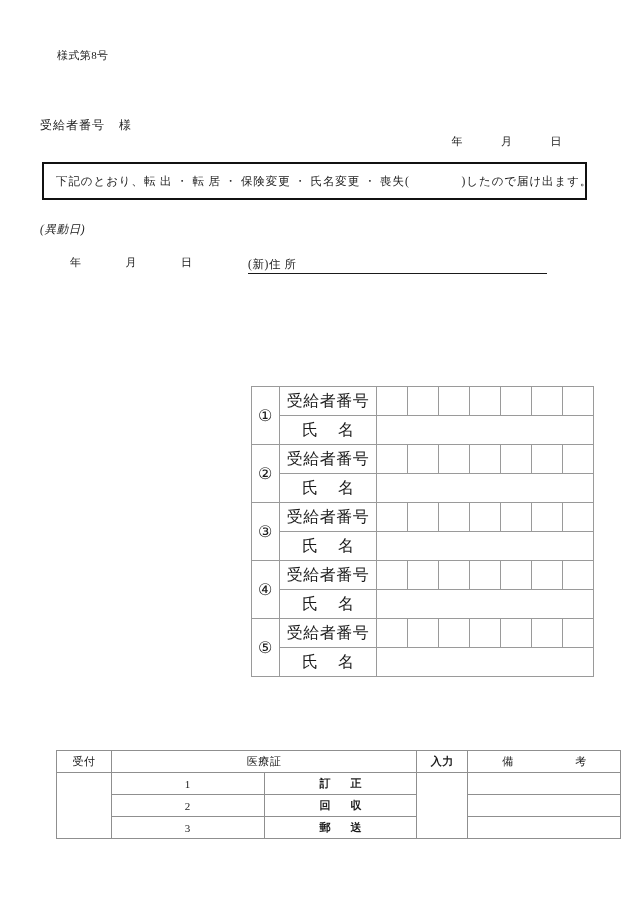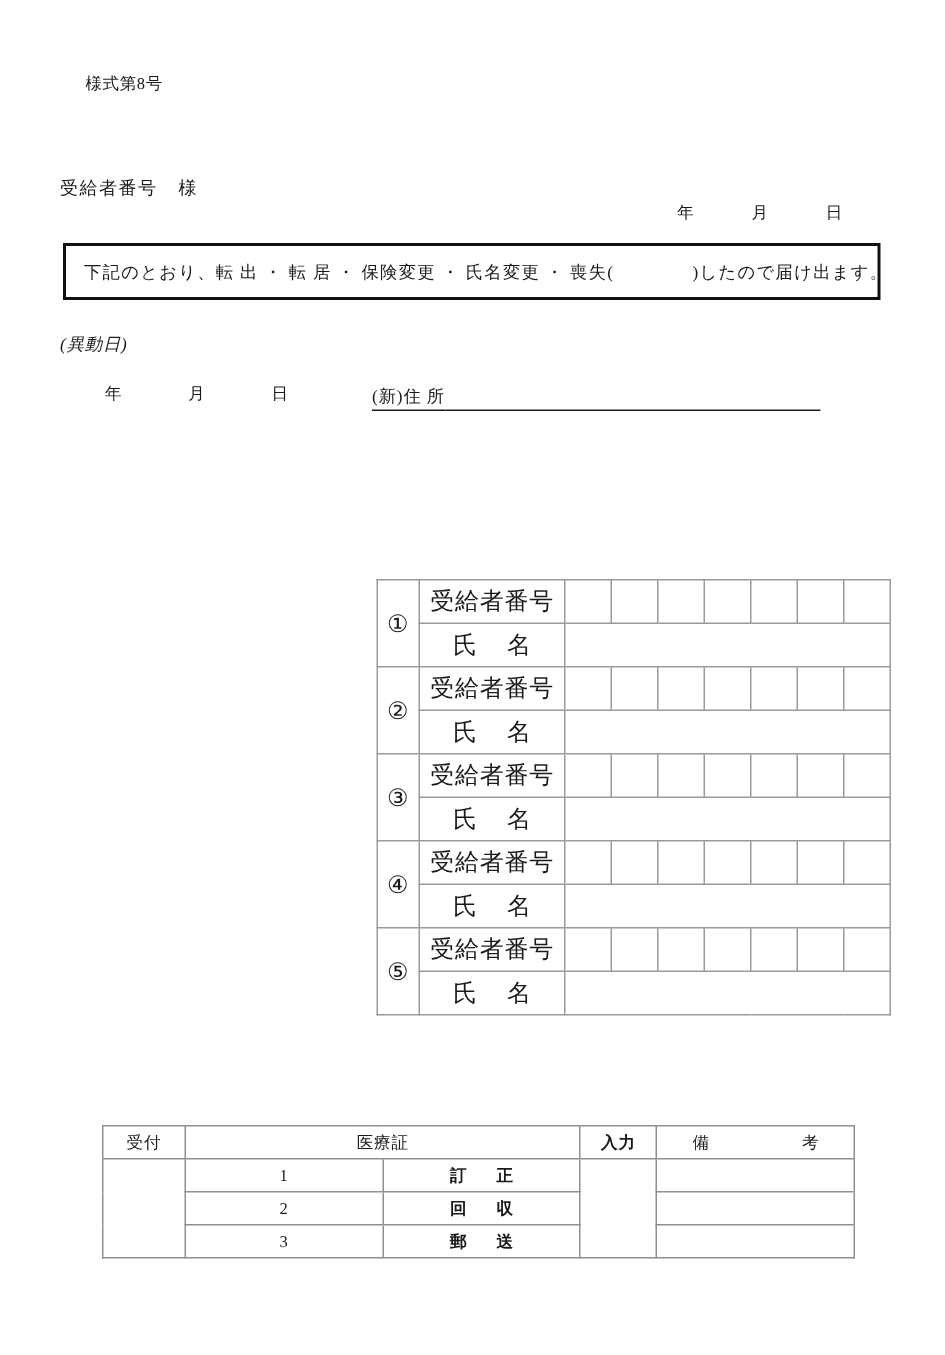--- a/index.html
+++ b/index.html
@@ -192,23 +192,23 @@
   .spaced2 span { margin: 0 10px; }
 
   
   .recip-table {
     border: 1px solid #8a8a8a;
   }
 
   
   .office-table {
     position: absolute;
-    left: 68px;
+    left: 56px;
     top: 750px;
-    width: 502px;
+    width: 565px;
     border-collapse: collapse;
     table-layout: fixed;
   }
   .office-table td, .office-table th {
     border: 1px solid #8f8f8f;
     font-size: 11px;
     font-weight: normal;
     text-align: center;
     vertical-align: middle;
     height: 21px;

